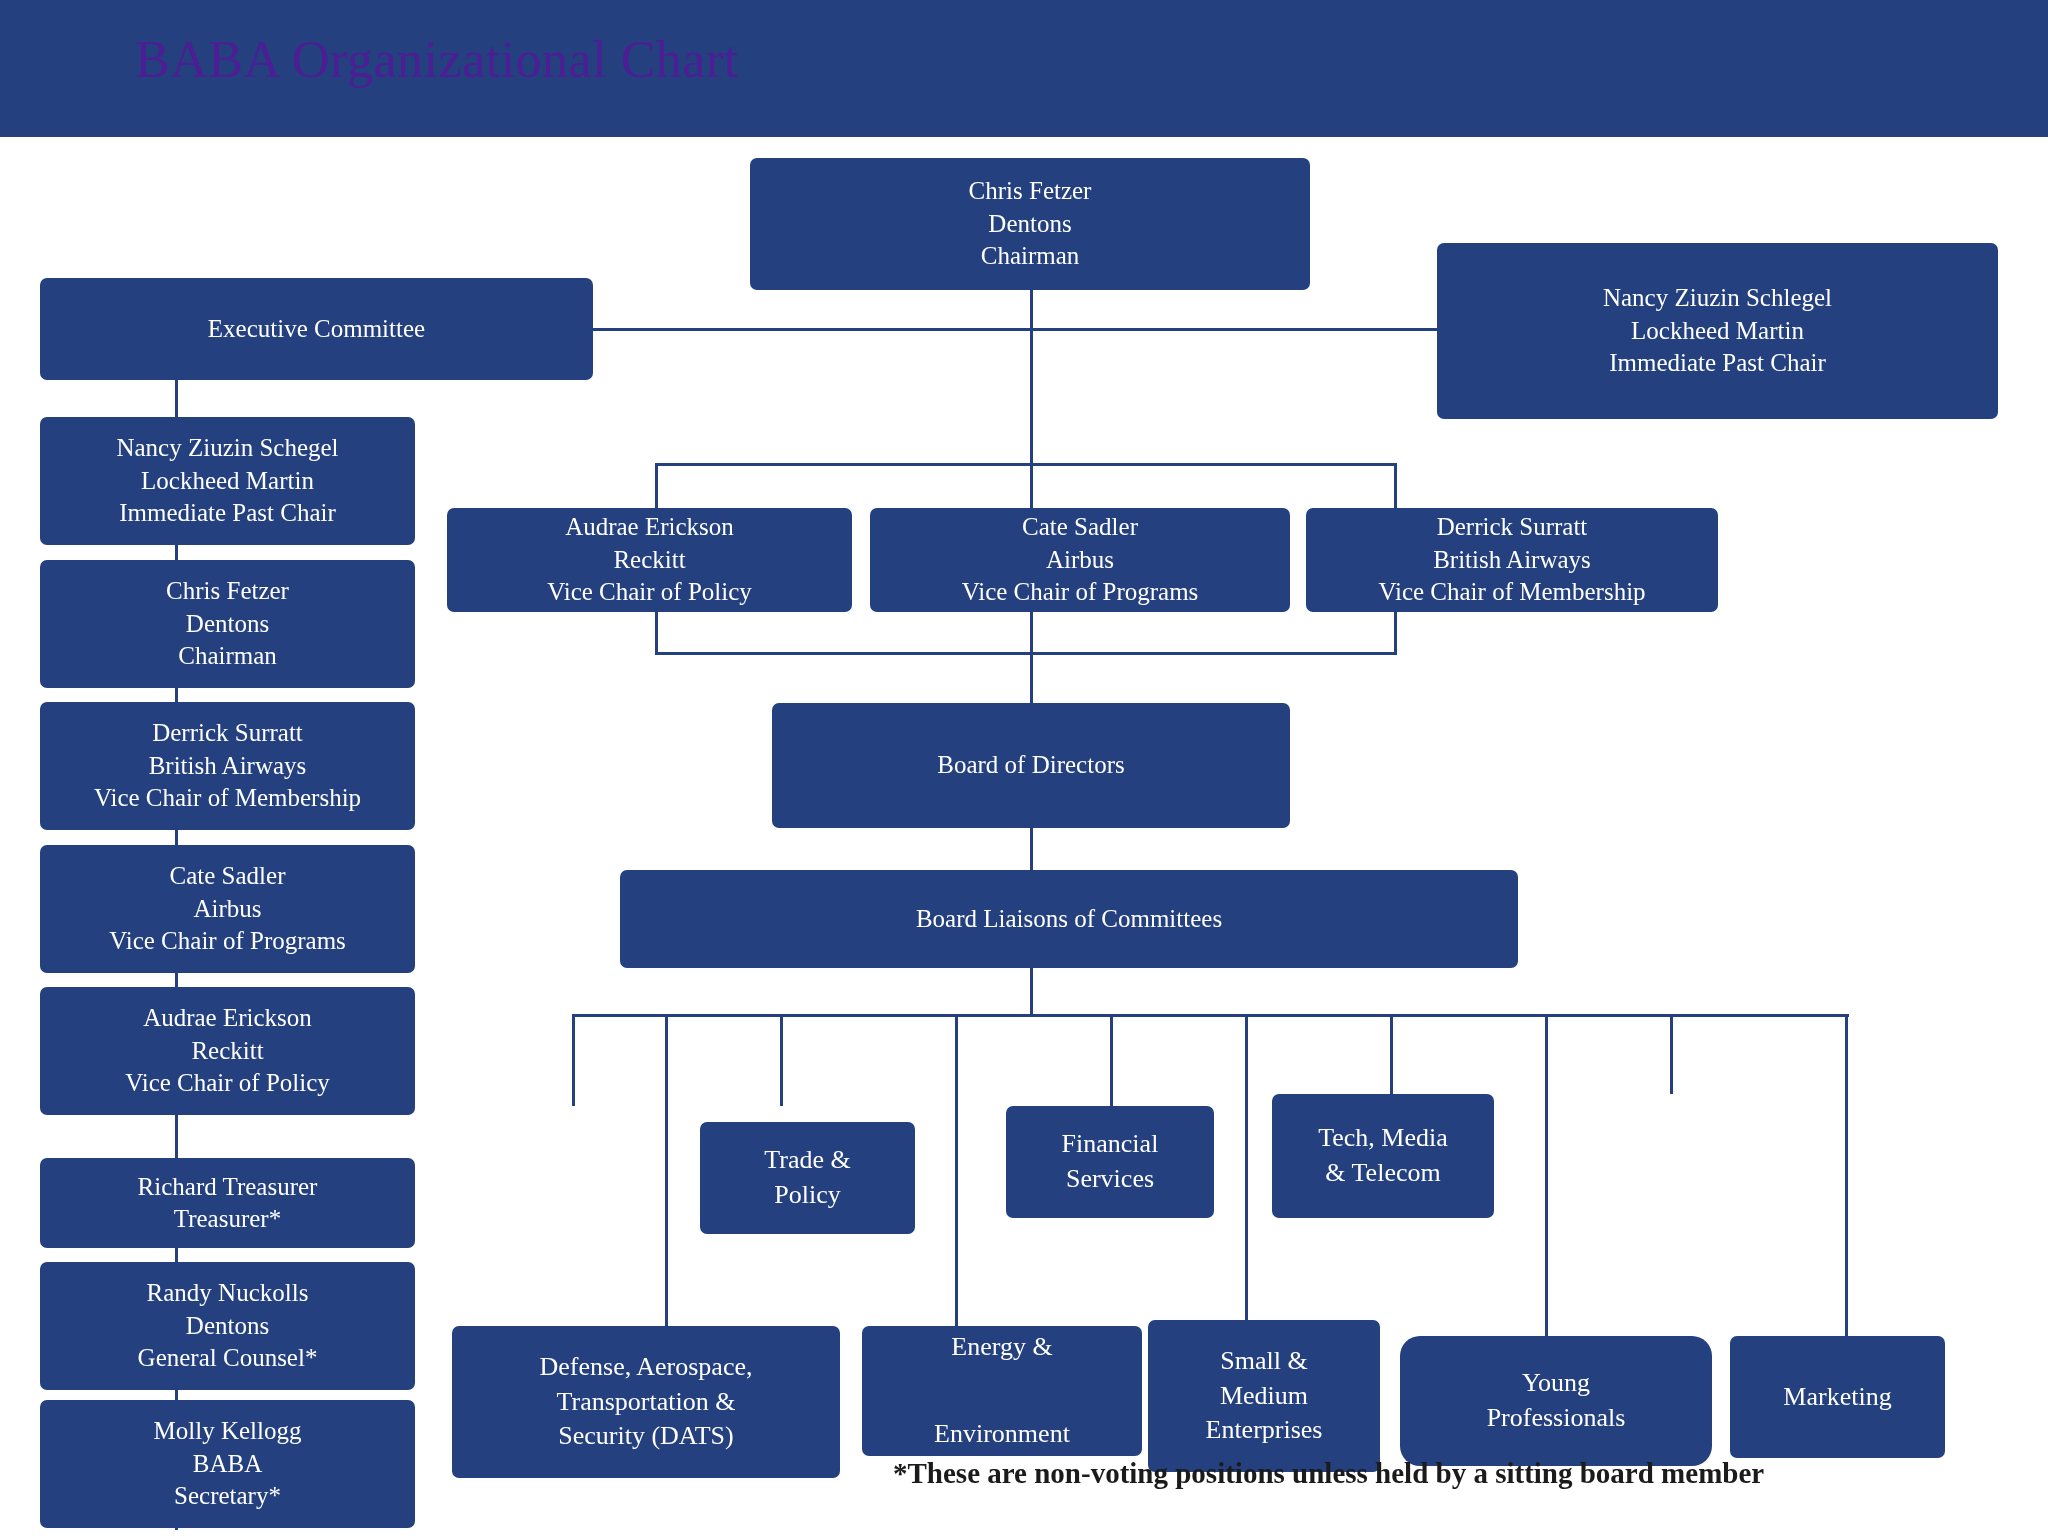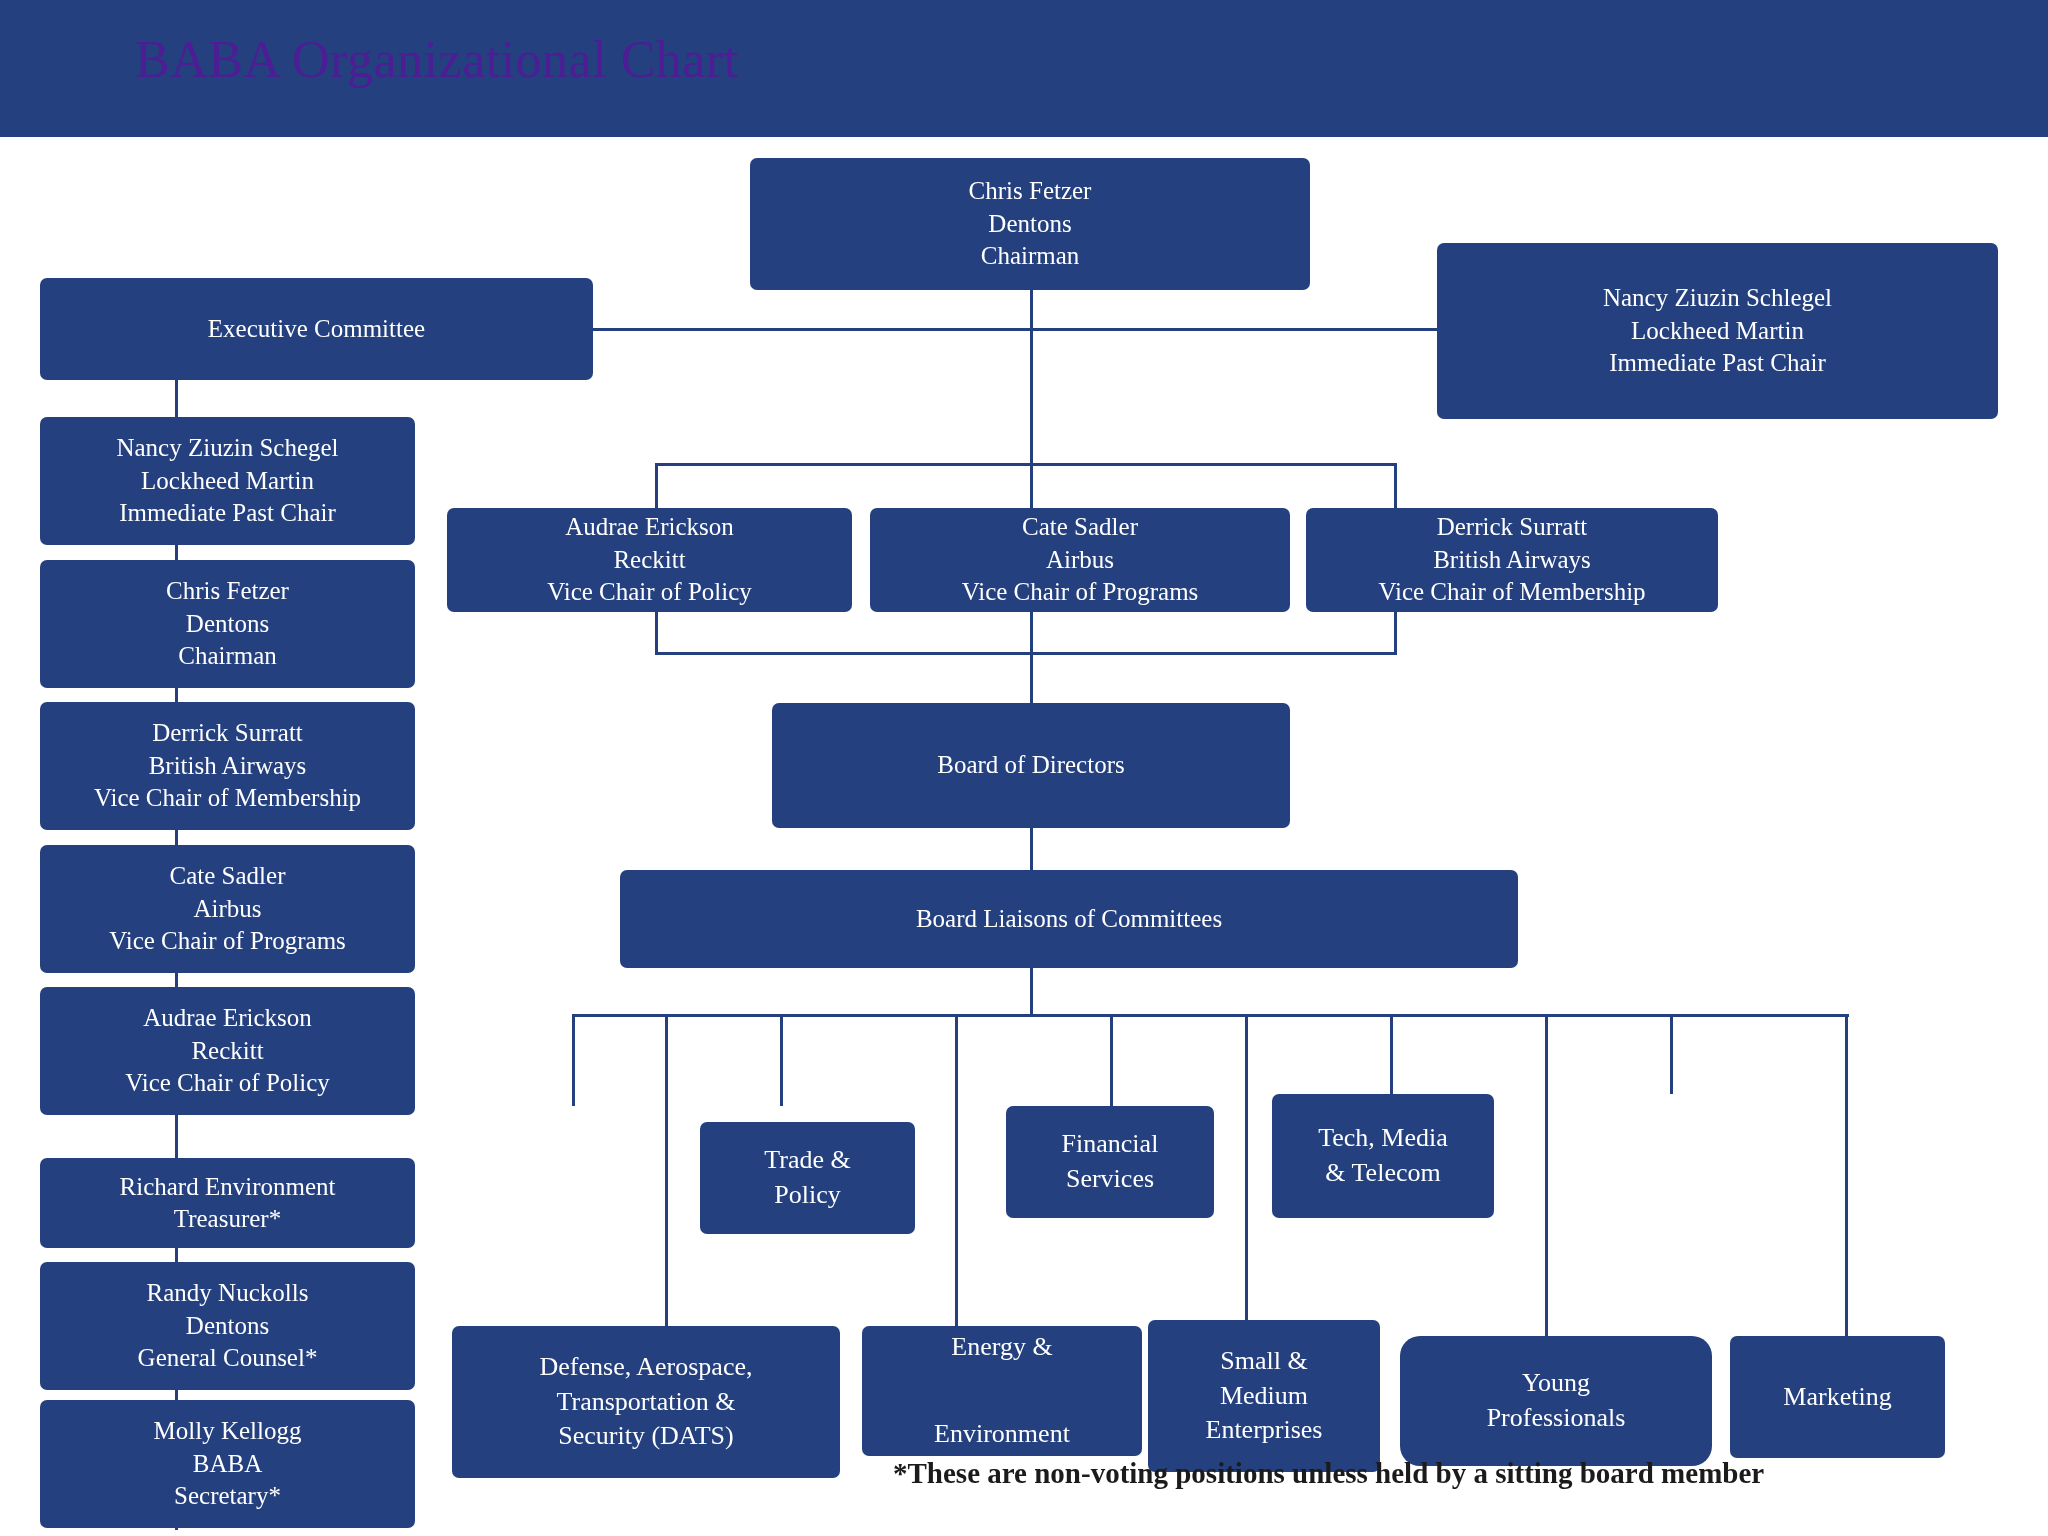--- a/index.html
+++ b/index.html
@@ -169,21 +169,21 @@
     <div class="role">Vice Chair of Programs</div>
   </div>
 
   <div class="node" style="left:40px; top:987px; width:375px; height:128px;">
     <div class="nm">Audrae Erickson</div>
     <div class="org">Reckitt</div>
     <div class="role">Vice Chair of Policy</div>
   </div>
 
   <div class="node" style="left:40px; top:1158px; width:375px; height:90px;">
-    <div class="nm">Richard Environment</div>
+    <div class="nm">Richard Treasurer</div>
     <div class="org">Treasurer*</div>
   </div>
 
   <div class="node" style="left:40px; top:1262px; width:375px; height:128px;">
     <div class="nm">Randy Nuckolls</div>
     <div class="org">Dentons</div>
     <div class="role">General Counsel*</div>
   </div>
 
   <div class="node" style="left:40px; top:1400px; width:375px; height:128px;">

